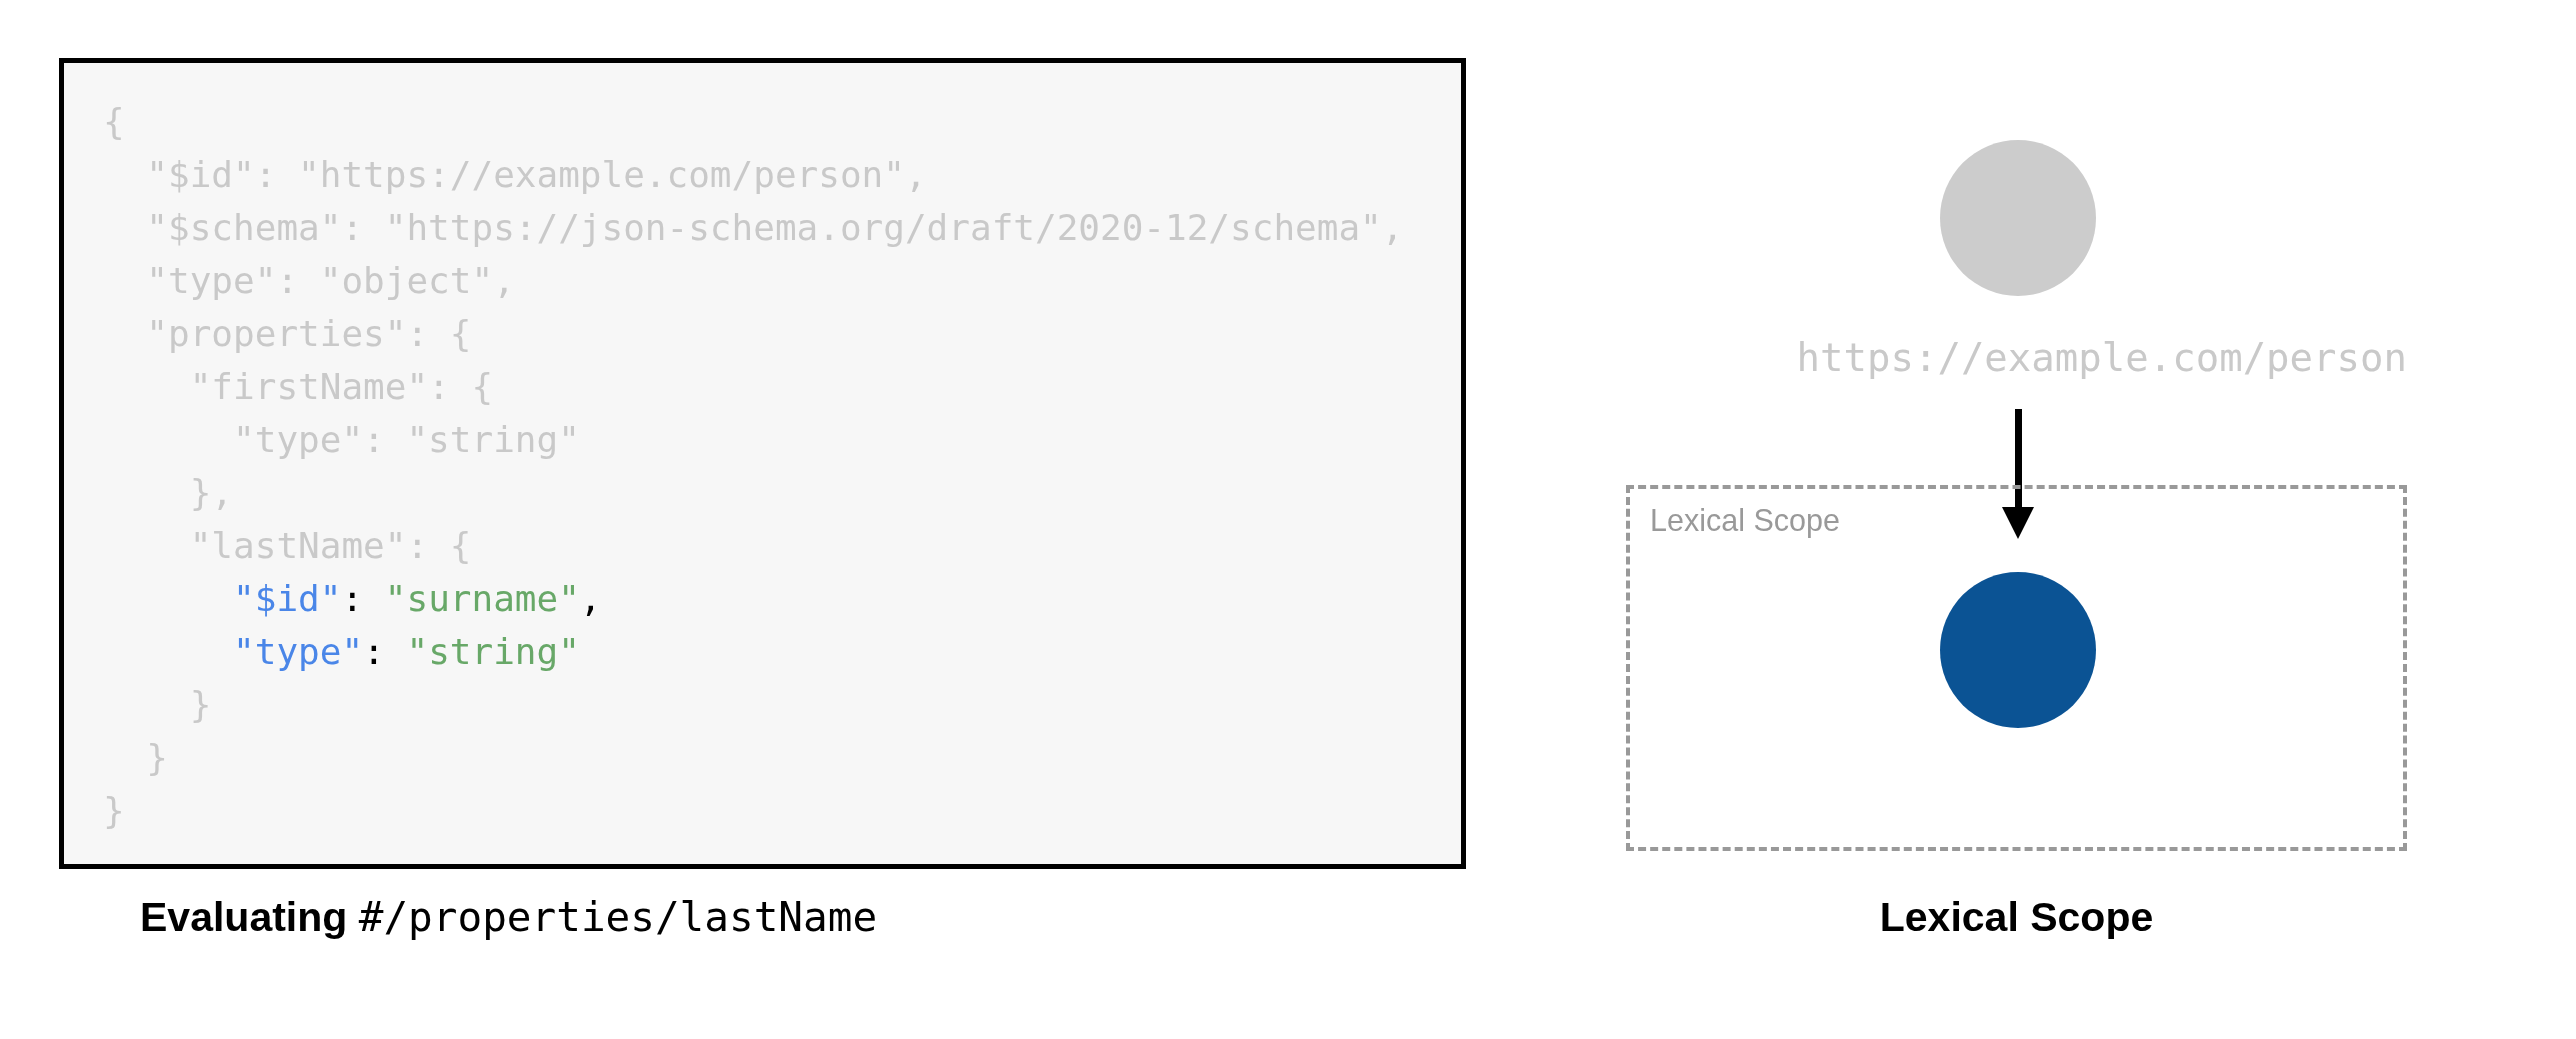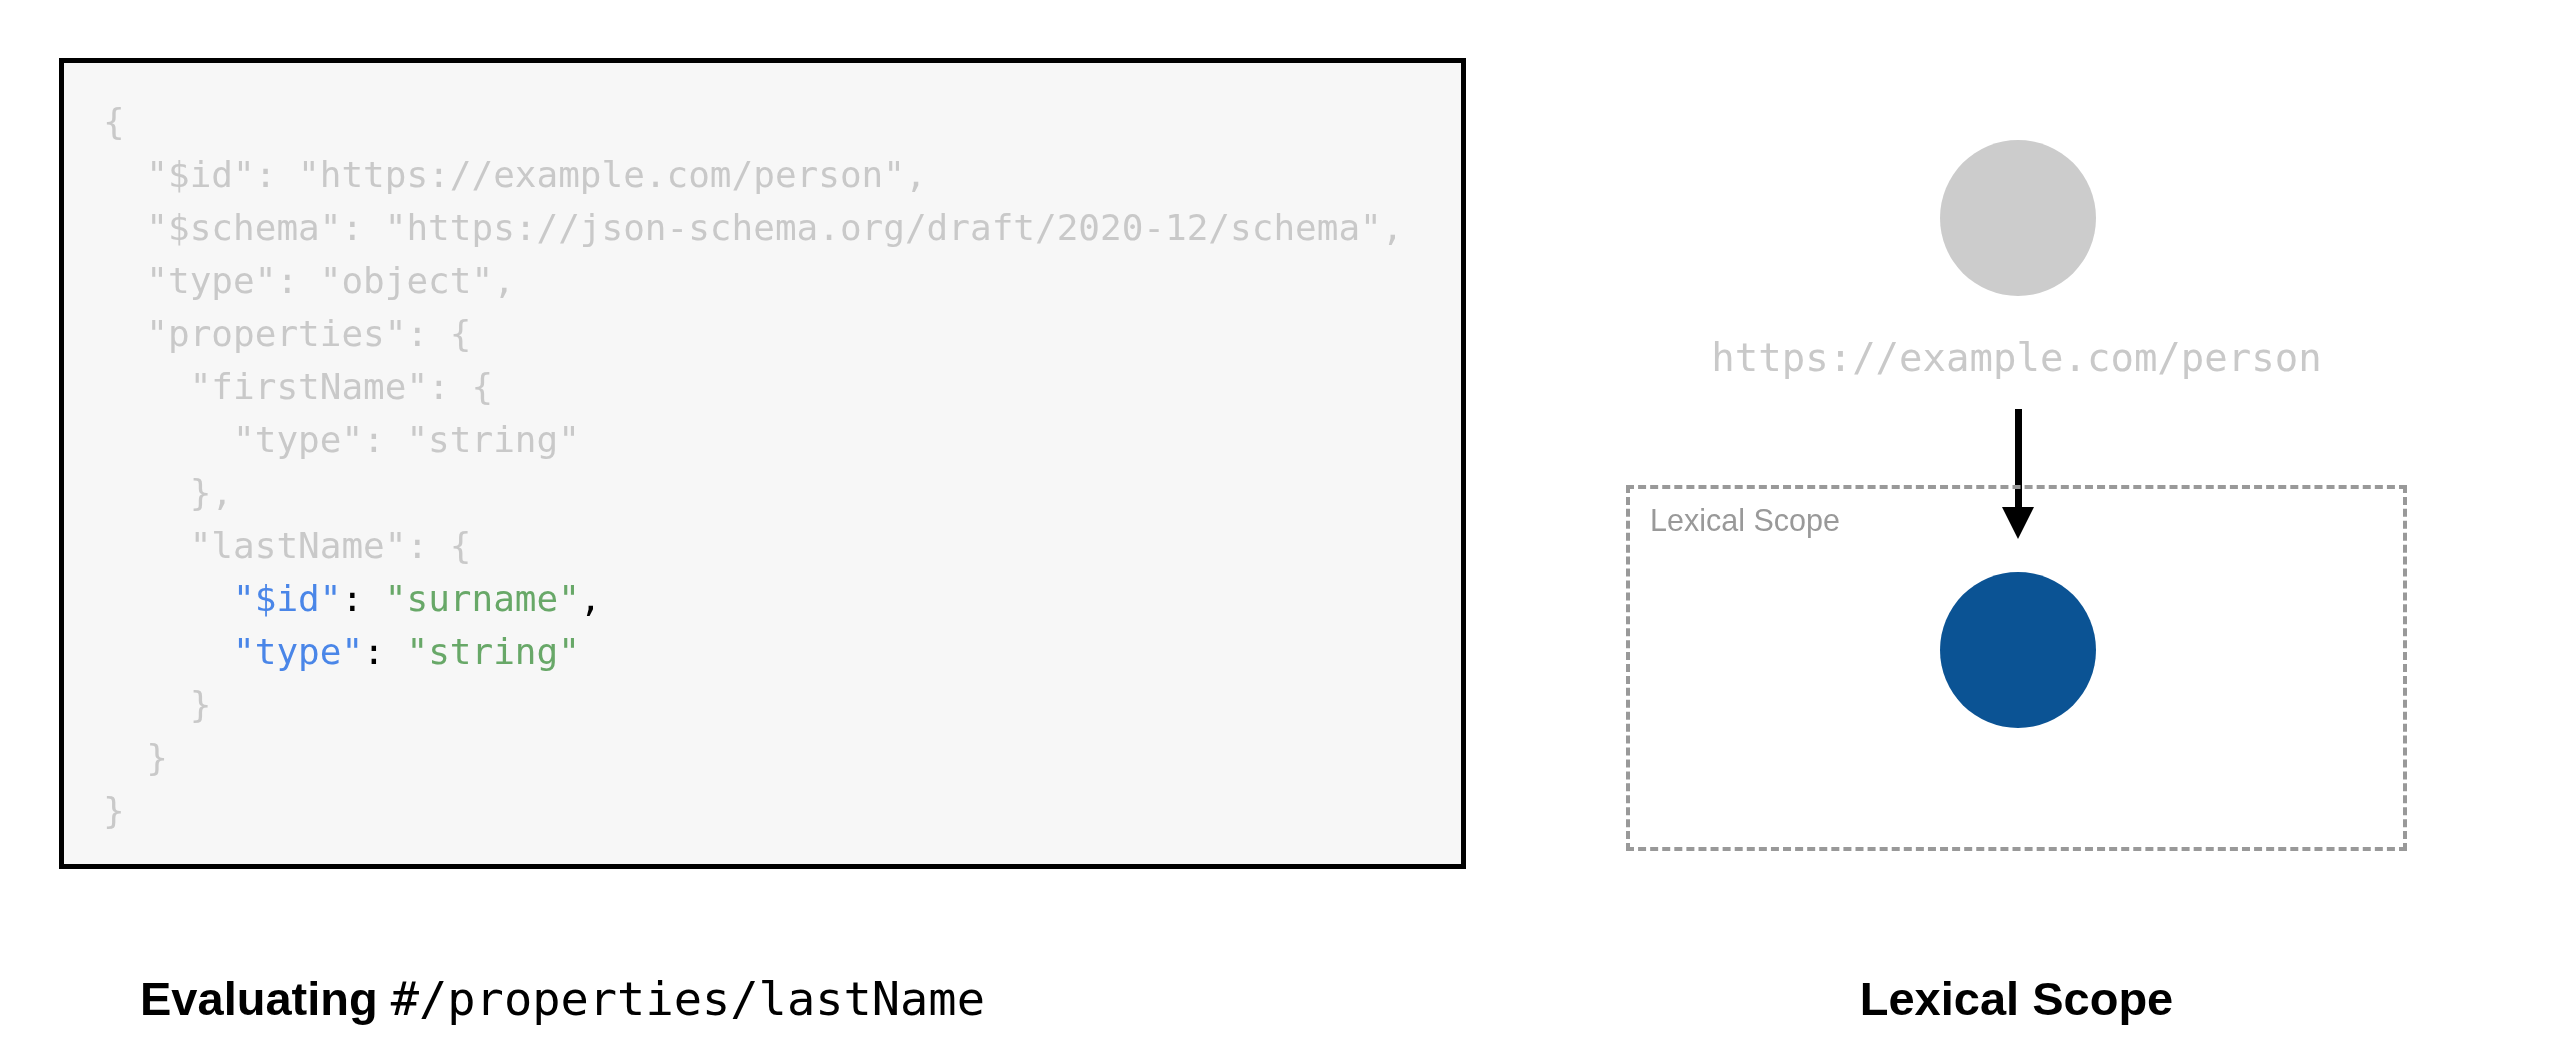--- a/index.html
+++ b/index.html
@@ -11,30 +11,30 @@
               background:var(--panel_bg,#f7f7f7);border:5.8px solid var(--panel_border,#000);
               box-sizing:border-box;overflow:hidden;}
   .code{margin:0;padding:32px 0 0 39px;font-family:"DejaVu Sans Mono",monospace;
         font-size:36px;line-height:53px;white-space:pre;}
   .tok-muted{color:var(--code_muted,#c9c9c9);}
   .tok-key{color:var(--code_key,#4a86e8);}
   .tok-str{color:var(--code_str,#68a868);}
   .tok-punct{color:var(--code_punct,#000);}
 
   
-  .caption{position:absolute;top:970px;font-size:47px;line-height:58px;font-weight:bold;
+  .caption{position:absolute;top:888px;font-size:41px;line-height:58px;font-weight:bold;
            color:var(--caption,#000);}
   .caption-left{left:140px;}
   .caption-left .mono{font-family:"DejaVu Sans Mono",monospace;font-weight:normal;}
   .caption-right{left:1626px;width:781px;text-align:center;}
 
   
   .gray-circle{position:absolute;left:1940px;top:140px;width:156px;height:156px;border-radius:50%;
                background:var(--node_gray,#ccc);}
-  .gray-url{position:absolute;left:1626px;top:336px;width:781px;text-align:center;
+  .gray-url{position:absolute;left:1626px;top:336px;width:781px;text-align:right;
             font-family:"DejaVu Sans Mono",monospace;font-size:39px;line-height:43px;
             color:var(--muted_gray,#c9c9c9);}
   .arrow-line{position:absolute;left:2015px;top:409px;width:6.5px;height:99px;
               background:var(--arrow,#000);}
   .arrow-head{position:absolute;left:2002px;top:507px;width:0;height:0;
               border-left:16px solid transparent;border-right:16px solid transparent;
               border-top:32px solid var(--arrow,#000);}
   .scope-box{position:absolute;left:1626px;top:485px;width:781px;height:366px;
              border:4.5px dashed var(--scope_border,#999);box-sizing:border-box;}
   .scope-label{position:absolute;left:20px;top:14.3px;font-size:30.5px;line-height:34px;

